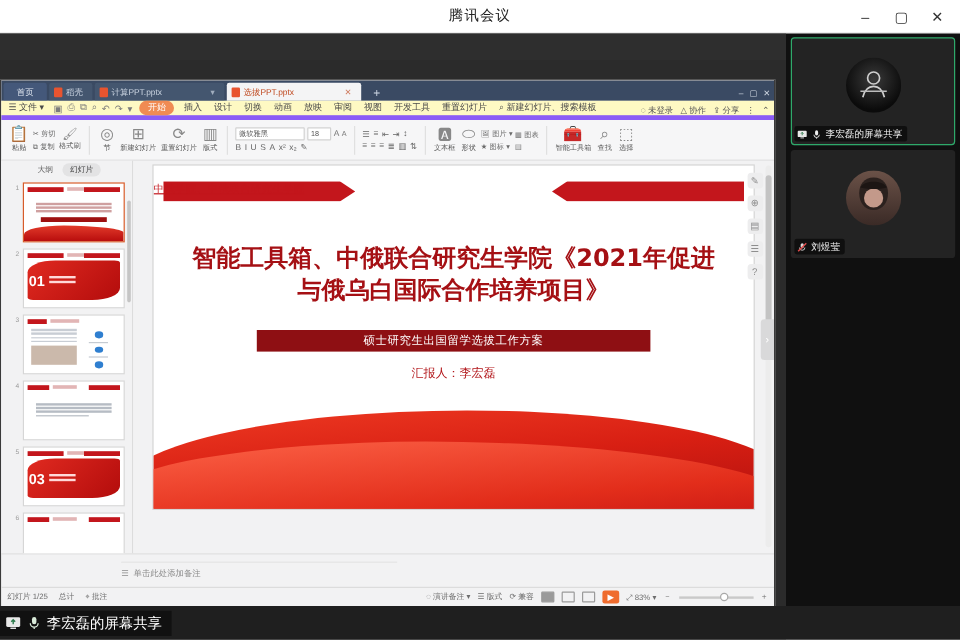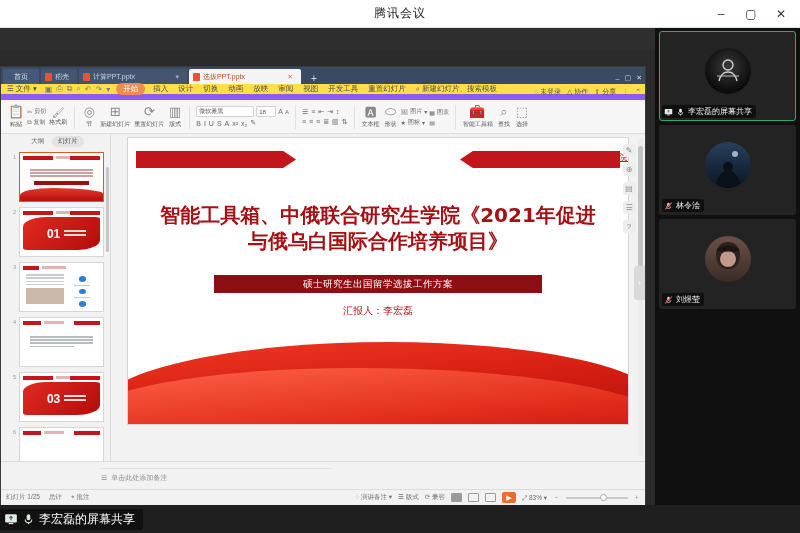--- a/index.html
+++ b/index.html
@@ -55,22 +55,22 @@
   }
   .wps-tab.active { background:#f4f4f5; color:#c04a21; }
   .tab-ico { width:7px; height:8px; background:#e8542f; border-radius:1px; flex:0 0 auto; }
   .wps-tab.active .tab-ico { background:#e8542f; }
   .tab-x { margin-left:auto; font-size:7px; opacity:.7; }
   .tab-plus { color:#cdd6e3; font-size:10px; margin-left:5px; padding:0 5px; }
   .tabbar-right { position:absolute; right:3px; bottom:2px; display:flex; gap:5px; align-items:center; font-size:7px; color:#cfd6e1;}
 
   
   .ribbon-menu {
-    height:16px; background:#fde047; display:flex; align-items:center;
-    gap:6px; padding:0 4px; border-bottom:6px solid #8b5cf6; font-size:7.5px; color:#4a4a4a;
+    height:16px; background:#fef9c3; display:flex; align-items:center;
+    gap:6px; padding:0 4px; border-bottom:4px solid #8b5cf6; font-size:7.5px; color:#4a4a4a;
     position:relative;
   }
   .rm-item { white-space:nowrap; padding:1px 2px; }
   .rm-item.active {
     background:#f08b53; color:#fff; border-radius:7px; padding:1px 7px;
   }
   .rm-qat { display:flex; gap:4px; color:#7b7b7b; font-size:8px; align-items:center; }
   .ribbon-menu-right {
     position:absolute; right:4px; top:0; height:16px;
     display:flex; align-items:center; gap:6px; font-size:7px; color:#555;
@@ -127,21 +127,21 @@
   .mini-bar2 { position:absolute; right:3px; top:3px; width:30px; height:4px; background:#c3161c; }
   .mini-hdr { position:absolute; left:36px; top:3px; width:14px; height:3px; background:#e2b5b5; }
   .mini-lines { position:absolute; left:10px; top:20px; right:10px; }
   .mini-lines i { display:block; height:1.6px; background:#cfa0a0; margin-bottom:1.6px; }
   .mini-band { position:absolute; left:14px; top:26px; right:14px; height:5px; background:#9e1010; }
   .mini-wave { position:absolute; left:0; bottom:0; width:100%; height:13px;
     background:linear-gradient(180deg,#e23a2a,#b80d0d); border-radius:40% 60% 0 0 / 55% 45% 0 0; }
   .mini-sec {
     position:absolute; left:3px; top:9px; right:3px; bottom:6px;
     background:linear-gradient(135deg,#e02a20,#b30c0c); border-radius:30% 6% 30% 6%;
-    display:flex; align-items:center; gap:4px; padding-left:24px;
+    display:flex; align-items:center; gap:4px; padding-left:1px;
   }
   .mini-num { color:#fff; font-size:12px; font-weight:bold; line-height:1; }
   .mini-sec-lines i { display:block; width:22px; height:2px; background:#ffd9d9; margin-bottom:2px; }
   .mini-content { position:absolute; left:6px; top:11px; right:6px; bottom:4px; display:flex; gap:4px; }
   .mini-col-l { flex:1.3; }
   .mini-col-l i { display:block; height:1.5px; background:#c8cdd4; margin-bottom:1.8px; }
   .mini-photo { height:16px; background:#cbb9ab; margin-top:3px; }
   .mini-col-r { flex:1; display:flex; flex-direction:column; align-items:center; gap:3px; padding-top:2px; }
   .mini-dot { width:7px; height:7px; border-radius:50%; background:#2f7fd0; }
   .mini-dot-l { width:16px; height:1.5px; background:#c5cbd2; }
@@ -158,21 +158,21 @@
   .slide-top { position:absolute; left:0; top:13px; width:100%; height:17px; }
   .sbar-l {
     position:absolute; left:8px; top:0; width:160px; height:17px; background:#c3161c;
     clip-path: polygon(0 0, 92% 0, 100% 50%, 92% 100%, 0 100%);
   }
   .sbar-r {
     position:absolute; right:8px; top:0; width:160px; height:17px; background:#c3161c;
     clip-path: polygon(8% 0, 100% 0, 100% 100%, 8% 100%, 0 50%);
   }
   .slide-kicker {
-    position:absolute; left:0; top:14px; width:100%; text-align:right;
+    position:absolute; left:0; top:14px; width:100%; text-align:left;
     font-size:8.5px; color:#c3161c; letter-spacing:.5px;text-decoration:underline;
   }
   .slide-title {
     position:absolute; left:28px; right:28px; top:64px; text-align:center;
     font-size:20px; line-height:1.32; color:#a51014; font-weight:bold;
     font-family:"DejaVu Sans", sans-serif;
   }
   .slide-banner {
     position:absolute; left:86px; right:86px; top:137px; height:18px; background:#8e0f13;
     color:#fff; font-size:9.5px; display:flex; align-items:center; justify-content:center;
@@ -653,39 +653,20 @@
         <svg class="ic" viewBox="0 0 12 12">
           <rect x="4.3" y="1.5" width="3.4" height="5.6" rx="1.7" fill="#f0f0f0"></rect>
           <path d="M3 6.4a3 3 0 0 0 6 0" stroke="#f0f0f0" stroke-width="1" fill="none"></path>
           <path d="M6 9.4v1.4" stroke="#f0f0f0" stroke-width="1"></path>
         </svg>
         <span class="nm">李宏磊的屏幕共享</span>
       </div>
     </div>
 
 
-    <div class="tile">
-      <div class="tile-av">
-        <div class="av-sketch av-3">
-          <svg width="46" height="46" viewBox="0 0 46 46">
-            <circle cx="30" cy="12" r="3" fill="#dfe8f2" opacity=".7"></circle>
-            <path d="M10 46c2-12 7-18 13-18s11 6 13 18z" fill="#0a1118"></path>
-            <circle cx="23" cy="25" r="5" fill="#0a1118"></circle>
-          </svg>
-        </div>
-      </div>
-      <div class="tile-label">
-        <svg class="ic" viewBox="0 0 12 12">
-          <rect x="4.3" y="1.5" width="3.4" height="5.6" rx="1.7" fill="#d8d8d8"></rect>
-          <path d="M3 6.4a3 3 0 0 0 6 0" stroke="#d8d8d8" stroke-width="1" fill="none"></path>
-          <path d="M1.5 10.5L10.5 1.5" stroke="#e04a4a" stroke-width="1.6"></path>
-        </svg>
-        <span class="nm">林令浍</span>
-      </div>
-    </div>
 
     <div class="tile">
       <div class="tile-av">
         <div class="av-sketch av-4">
           <svg width="46" height="46" viewBox="0 0 46 46">
             <path d="M23 6c8 0 12 6 12 13s-4 14-12 14-12-7-12-14S15 6 23 6z" fill="#2b211e"></path>
             <circle cx="23" cy="23" r="8" fill="#c3998a"></circle>
             <path d="M12 14c4-6 18-6 22 0-3 2-19 2-22 0z" fill="#1c1513"></path>
           </svg>
         </div>

